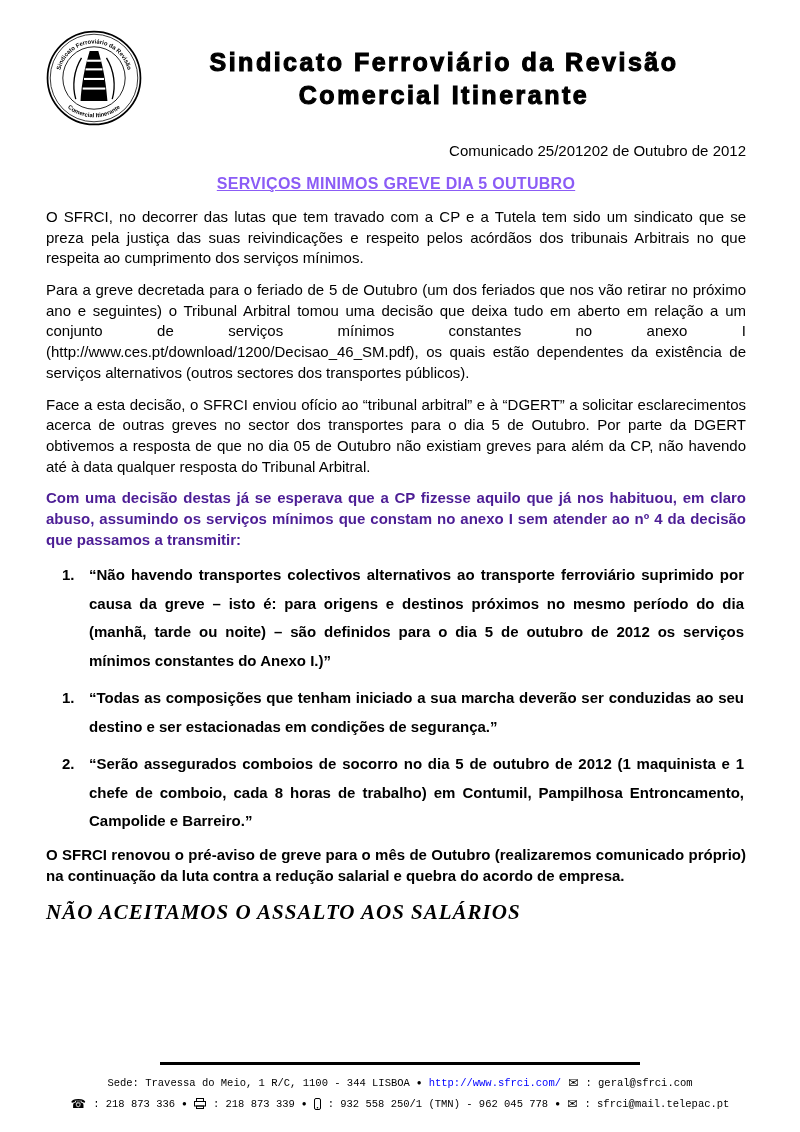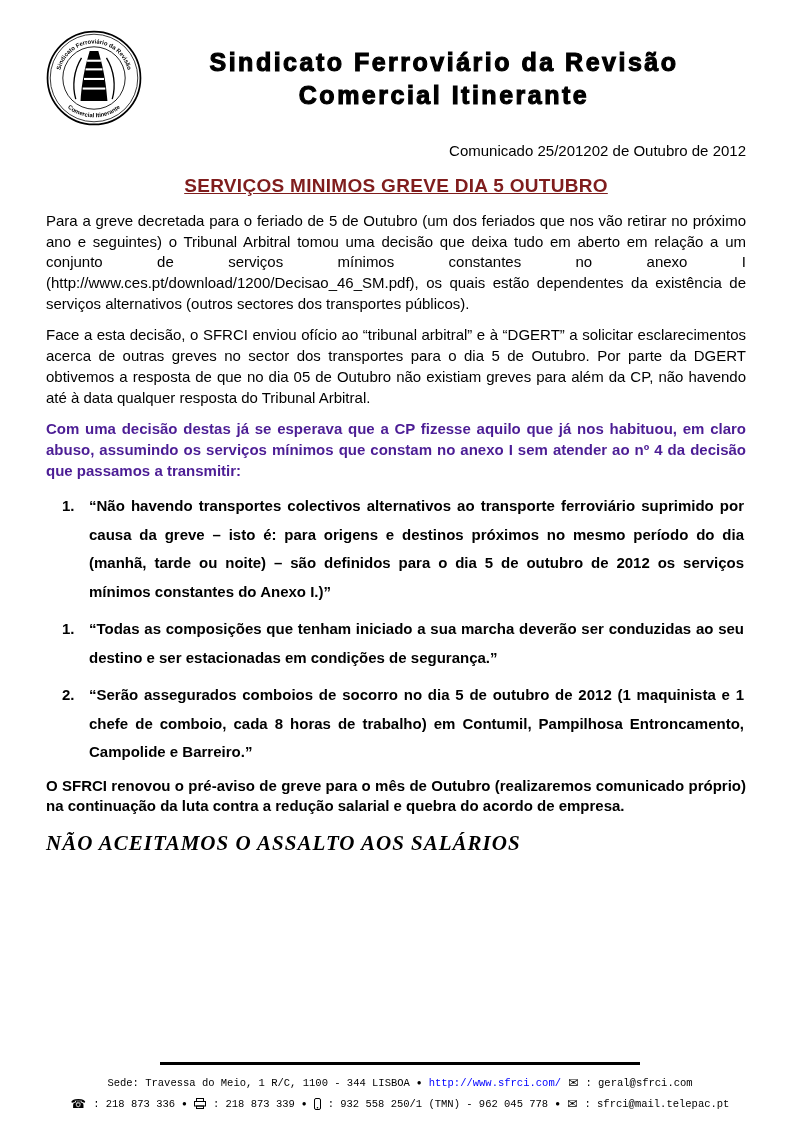--- a/index.html
+++ b/index.html
@@ -14,21 +14,21 @@
   }
   .header { display: flex; align-items: flex-start; margin-bottom: 12px; }
   .logo-wrap { flex: 0 0 auto; margin-top: 0; }
   .title-block { flex: 1; text-align: center; padding-top: 16px; }
   .doc-title {
     font-weight: bold; font-size: 25px; line-height: 1.3; letter-spacing: 2.5px;
     -webkit-text-stroke: 1.1px #000;
   }
   .meta-row { display: flex; justify-content: flex-end; font-size: 15px; margin: 8px 0 16px; }
   .heading {
-    color: #7f1d1d; font-size: 19px; font-weight: bold; text-align: center;
+    color: #8b5cf6; font-size: 16px; font-weight: bold; text-align: center;
     text-decoration: underline; letter-spacing: .3px; margin: 0 0 14px;
   }
   .para { font-size: 15px; line-height: 1.38; text-align: justify; margin: 0 0 11px; }
   .red { color: #4c1d95; }
   .bold { font-weight: bold; }
   .list { margin: 2px 0 4px; }
   .list-item {
     display: flex; font-weight: bold; font-size: 15px; line-height: 1.9;
     text-align: justify; margin-bottom: 9px; padding-left: 16px; padding-right: 2px;
   }
@@ -91,20 +91,21 @@
     </div>
   </header>
 
   <div class="meta-row">
     <span>Comunicado 25/2012</span>
     <span>02 de Outubro de 2012</span>
   </div>
 
   <h1 class="heading">SERVIÇOS MINIMOS GREVE DIA 5 OUTUBRO</h1>
 
+  <p class="para">O SFRCI, no decorrer das lutas que tem travado com a CP e a Tutela tem sido um sindicato que se preza pela justiça das suas reivindicações e respeito pelos acórdãos dos tribunais Arbitrais no que respeita ao cumprimento dos serviços mínimos.</p>
 
   <p class="para">Para a greve decretada para o feriado de 5 de Outubro (um dos feriados que nos vão retirar no próximo ano e seguintes) o Tribunal Arbitral tomou uma decisão que deixa tudo em aberto em relação a um conjunto de serviços mínimos constantes no anexo I (http://www.ces.pt/download/1200/Decisao_46_SM.pdf), os quais estão dependentes da existência de serviços alternativos (outros sectores dos transportes públicos).</p>
 
   <p class="para">Face a esta decisão, o SFRCI enviou ofício ao “tribunal arbitral” e à “DGERT” a solicitar esclarecimentos acerca de outras greves no sector dos transportes para o dia 5 de Outubro. Por parte da DGERT obtivemos a resposta de que no dia 05 de Outubro não existiam greves para além da CP, não havendo até à data qualquer resposta do Tribunal Arbitral.</p>
 
   <p class="para red bold">Com uma decisão destas já se esperava que a CP fizesse aquilo que já nos habituou, em claro abuso, assumindo os serviços mínimos que constam no anexo I sem atender ao nº 4 da decisão que passamos a transmitir:</p>
 
   <div class="list">
     <div class="list-item">
       <span class="num">1.</span>

